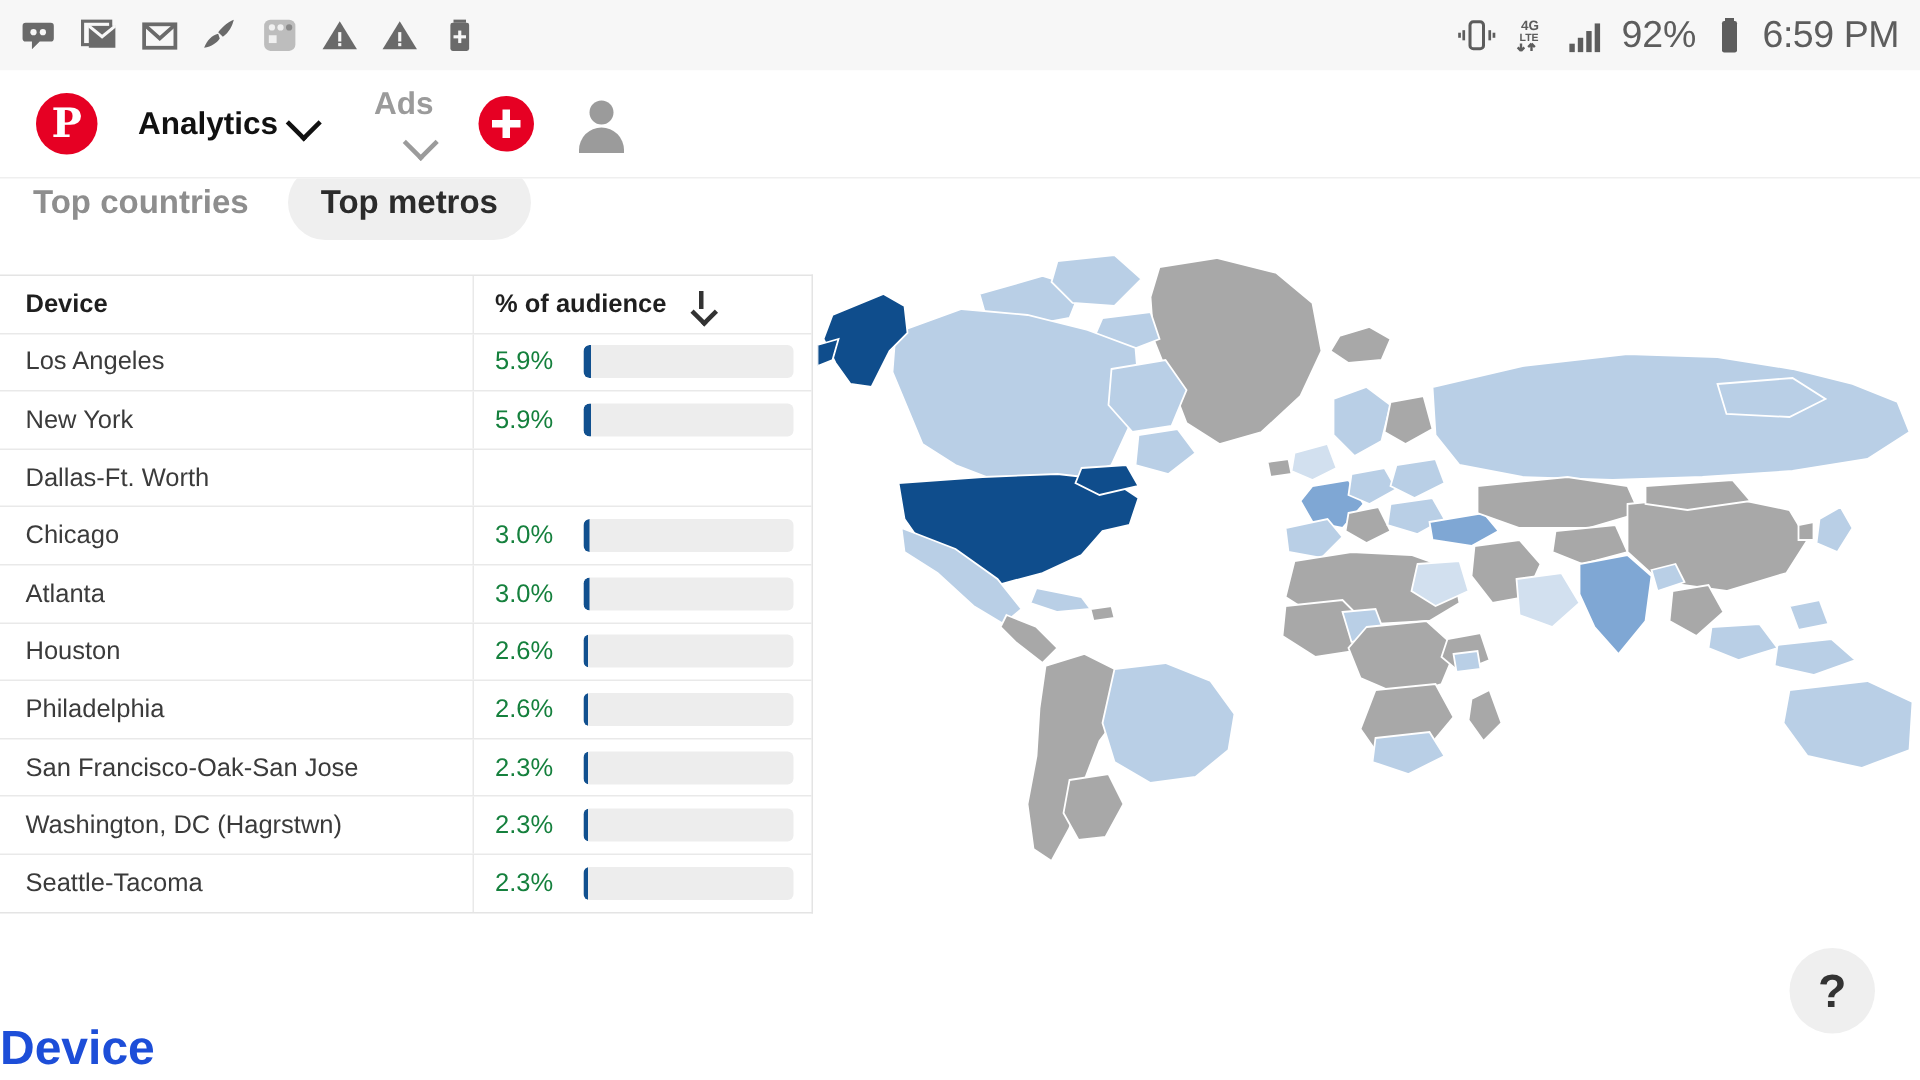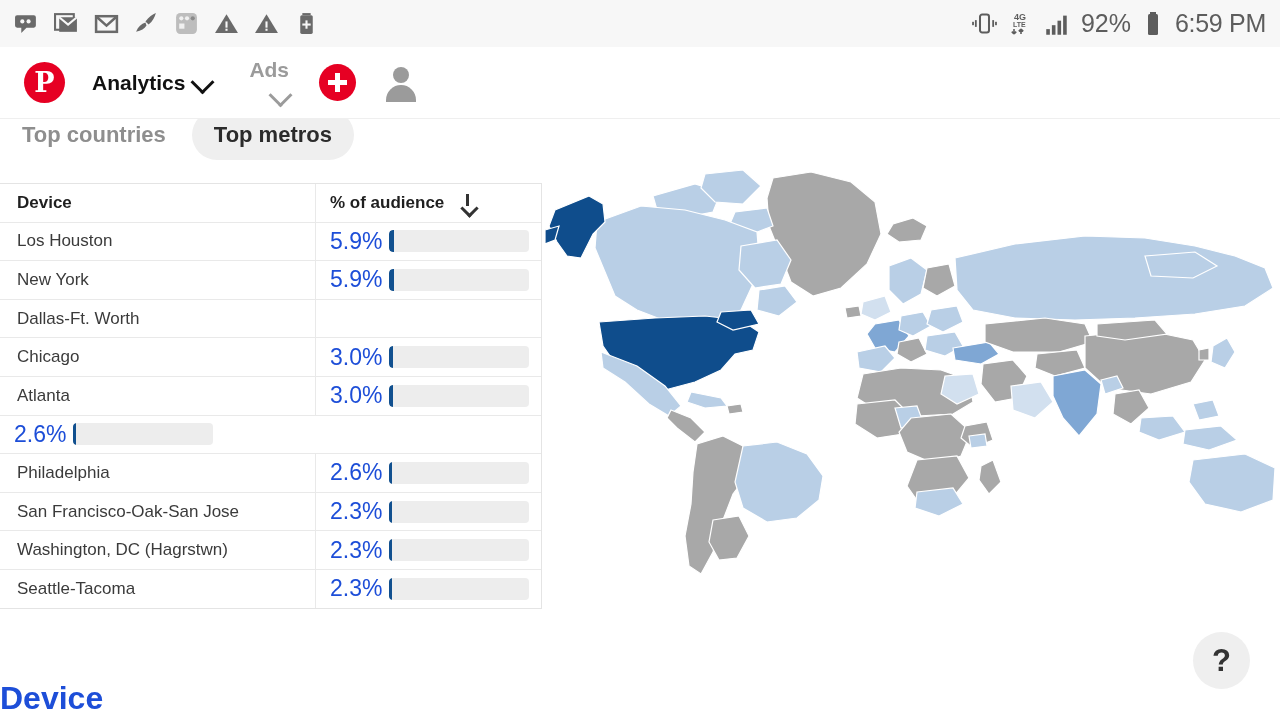--- a/index.html
+++ b/index.html
@@ -74,21 +74,21 @@
     position:absolute; left:0; top:183px; width:542px;
     border:1px solid #e4e4e4; border-left:none; box-sizing:border-box;
     background:#fff;
   }
   .trow{ display:flex; border-bottom:1px solid #e9e9e9; height:37.6px; align-items:center;}
   .trow:last-child{ border-bottom:none; }
   .thead .c1,.thead .c2{ font-weight:bold; color:#1f1f1f; font-size:17px;}
   .c1{ width:316px; box-sizing:border-box; padding-left:17px; font-size:17px; color:#3b3b3b;
        border-right:1px solid #e9e9e9; height:100%; display:flex; align-items:center;}
   .c2{ flex:1; box-sizing:border-box; padding-left:14px; display:flex; align-items:center; gap:13px;
-       font-size:23px; color:#1d4ed8; height:100%;}
+       font-size:17px; color:#15803d; height:100%;}
   .pctval{ width:46px; }
   .bartrack{
     width:140px;height:22px;background:#ededed;border-radius:4px;position:relative;overflow:hidden;
   }
   .barfill{ position:absolute;left:0;top:0;height:100%;background:#11508f;border-radius:4px 0 0 4px;}
   .sortarrow{ display:inline-block; margin-left:4px; position:relative; width:13px;height:17px;}
   .sortarrow:before{content:"";position:absolute;left:5px;top:0;width:3px;height:12px;background:#333;}
   .sortarrow:after{content:"";position:absolute;left:1.5px;top:8px;width:10px;height:10px;
      border-right:3px solid #333;border-bottom:3px solid #333;transform:rotate(45deg);}
 
@@ -234,21 +234,21 @@
   <div class="tablewrap">
     <div class="trow thead">
       <div class="c1">Device</div>
       <div class="c2">
         <span>% of audience</span>
         <span class="sortarrow"></span>
       </div>
     </div>
     <div id="table-body">
         <div class="trow">
-          <div class="c1">Los Houston</div>
+          <div class="c1">Los Angeles</div>
           <div class="c2">
             <span class="pctval">5.9%</span>
             <div class="bartrack">
               <div class="barfill" style="width: 5.2px;"></div>
             </div>
           </div>
         </div>
         <div class="trow">
           <div class="c1">New York</div>
           <div class="c2">
@@ -273,20 +273,21 @@
         <div class="trow">
           <div class="c1">Atlanta</div>
           <div class="c2">
             <span class="pctval">3.0%</span>
             <div class="bartrack">
               <div class="barfill" style="width: 3.63px;"></div>
             </div>
           </div>
         </div>
         <div class="trow">
+          <div class="c1">Houston</div>
           <div class="c2">
             <span class="pctval">2.6%</span>
             <div class="bartrack">
               <div class="barfill" style="width: 3.41px;"></div>
             </div>
           </div>
         </div>
         <div class="trow">
           <div class="c1">Philadelphia</div>
           <div class="c2">

